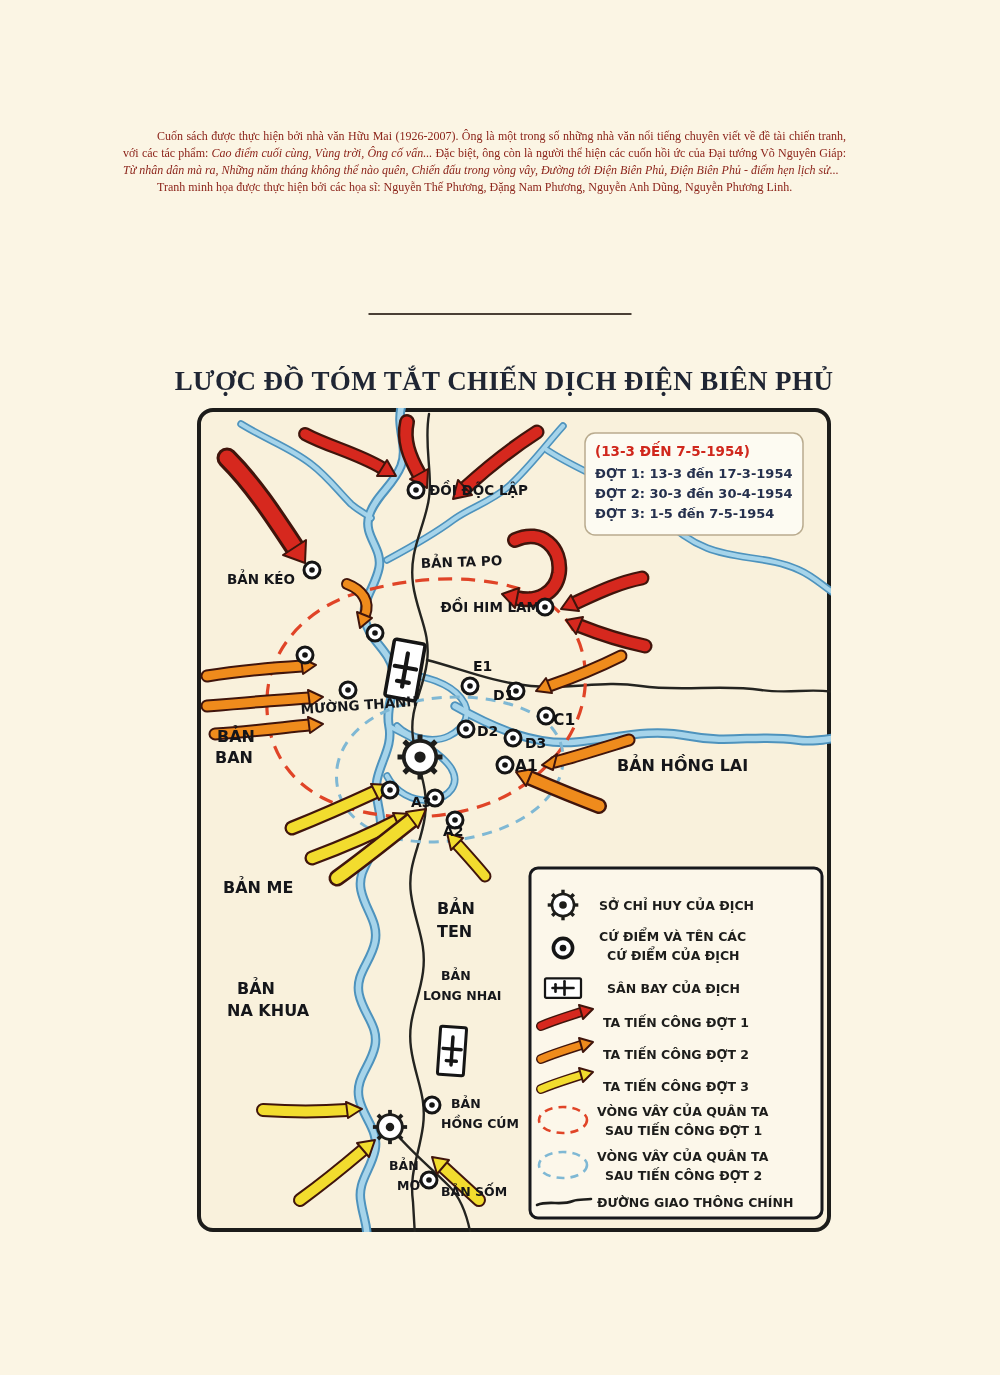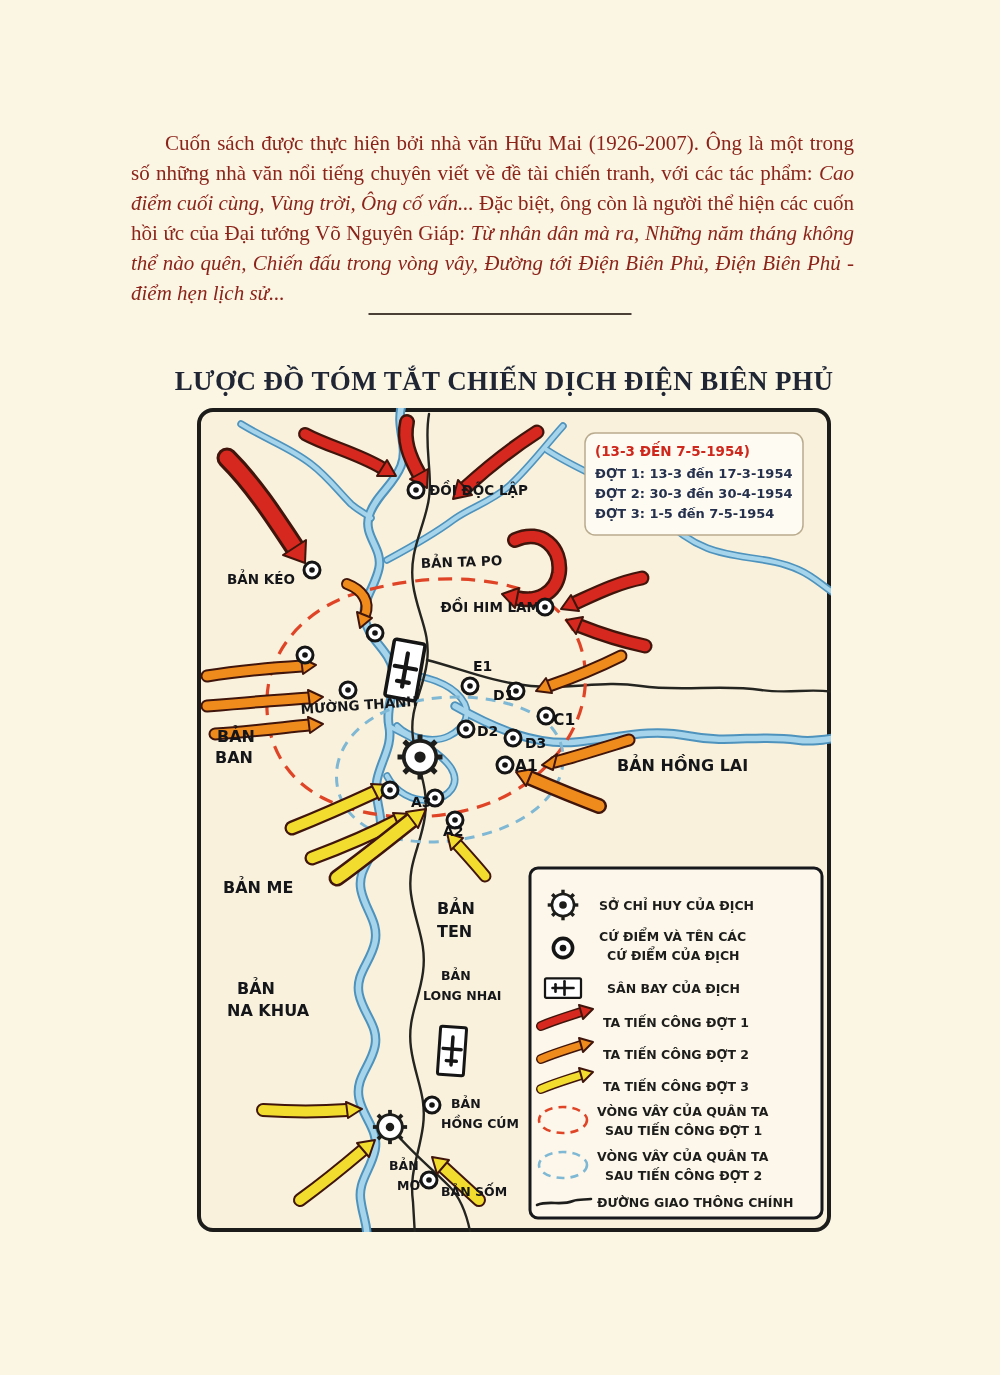--- a/index.html
+++ b/index.html
@@ -1,20 +1,20 @@
 <!DOCTYPE html>
 <html><head>
 <meta charset="utf-8">
 <style>
   html,body{margin:0;padding:0;}
   body{width:1000px;height:1375px;background:#fbf5e4;font-family:"Liberation Serif",serif;}
   .page{position:relative;width:1000px;height:1375px;background:#fbf5e4;overflow:hidden;}
 
-  .intro{position:absolute;left:131px;top:128px;width:723px;color:#8c241a;
-         font-size:21px;line-height:1.43;text-align:justify;}
+  .intro{position:absolute;left:123px;top:128px;width:723px;color:#8c241a;
+         font-size:12px;line-height:1.43;text-align:justify;}
   .intro p{margin:0;text-indent:34px;}
 
   .divider{position:absolute;top:313px;left:50%;transform:translateX(-50%);
            width:263px;height:2px;background:#4a4036;}
 
   .map-title{position:absolute;top:362px;left:0;width:1000px;text-align:center;
              font-size:27px;font-weight:700;color:#1f2533;letter-spacing:.4px;margin:4px;}
 
   .map-wrap{position:absolute;left:197px;top:408px;width:634px;height:824px;}
 
@@ -42,20 +42,21 @@
   .datebox-header{font-family:"DejaVu Sans",sans-serif;font-weight:700;font-size:13.5px;fill:#d0271c;}
   .datebox-row{font-family:"DejaVu Sans",sans-serif;font-weight:700;font-size:13px;fill:#25304d;}
 </style>
 </head>
 <body>
 
 <div class="page">
 
   <div class="intro">
     <p><span>Cuốn sách được thực hiện bởi nhà văn Hữu Mai (1926-2007). Ông là một trong số những nhà văn nổi tiếng chuyên viết về đề tài chiến tranh, với các tác phẩm: </span><span style="font-style: italic;">Cao điểm cuối cùng, Vùng trời, Ông cố vấn...</span><span> Đặc biệt, ông còn là người thể hiện các cuốn hồi ức của Đại tướng Võ Nguyên Giáp: </span><span style="font-style: italic;">Từ nhân dân mà ra, Những năm tháng không thể nào quên, Chiến đấu trong vòng vây, Đường tới Điện Biên Phủ, Điện Biên Phủ - điểm hẹn lịch sử...</span></p>
+    <p>Tranh minh họa được thực hiện bởi các họa sĩ: Nguyễn Thế Phương, Đặng Nam Phương, Nguyễn Anh Dũng, Nguyễn Phương Linh.</p>
   </div>
 
   <div class="divider"></div>
 
   <h1 class="map-title">LƯỢC ĐỒ TÓM TẮT CHIẾN DỊCH ĐIỆN BIÊN PHỦ</h1>
 
   <div class="map-wrap">
   <svg width="634" height="824" viewBox="0 0 634 824" xmlns="http://www.w3.org/2000/svg">
 
     <defs>

